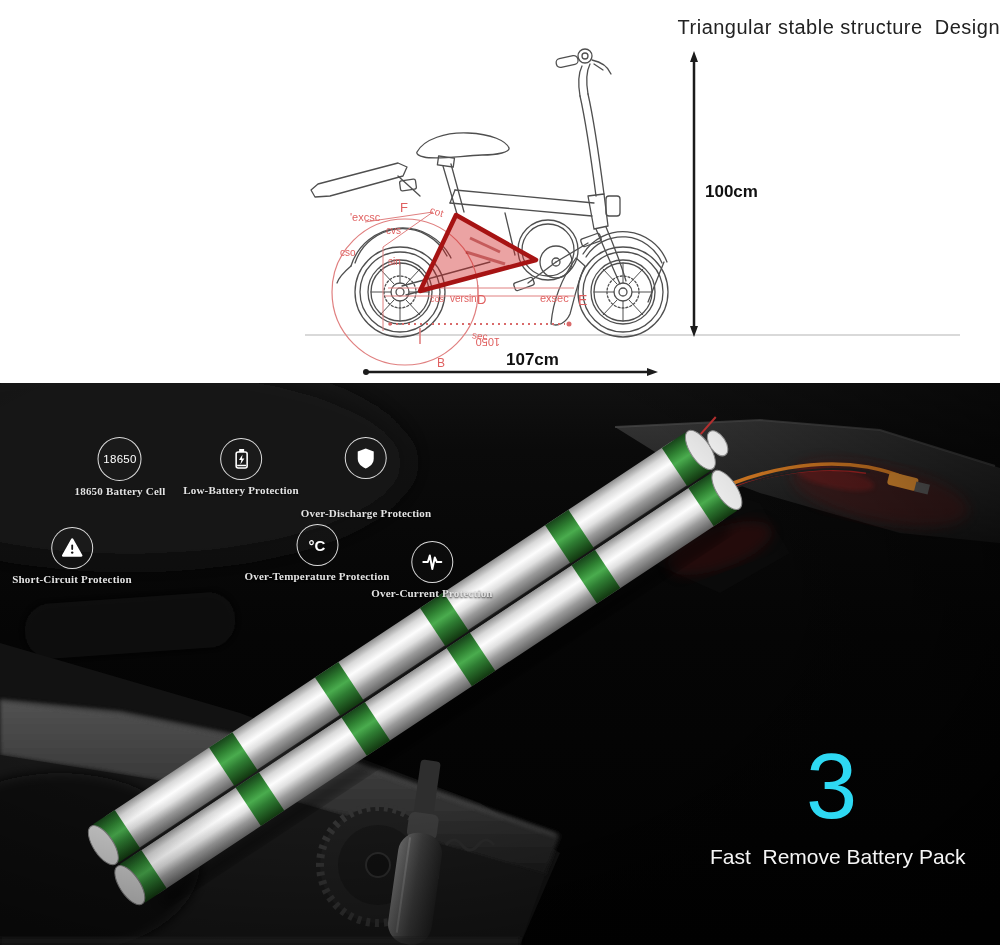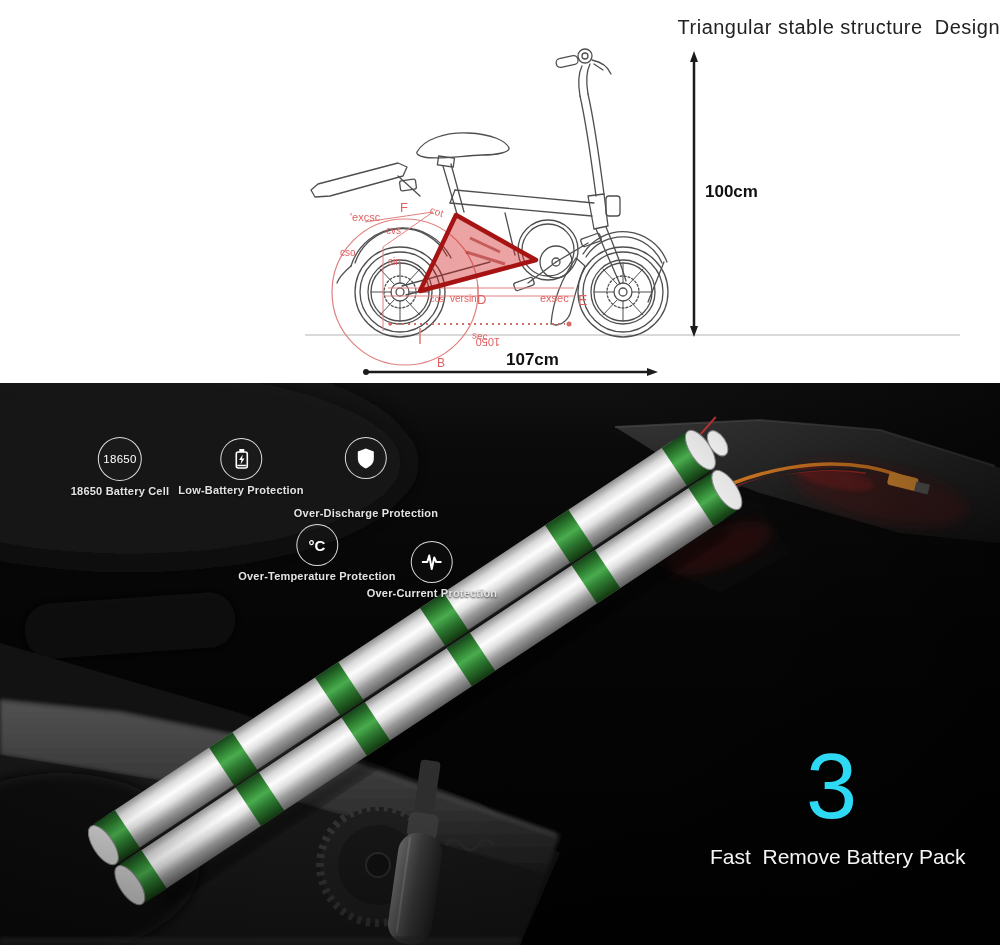--- a/index.html
+++ b/index.html
@@ -22,21 +22,21 @@
   #scene-svg{position:absolute;left:0;top:0;}
   .feature-item{position:absolute;display:flex;flex-direction:column;align-items:center;transform:translateX(-50%);}
   .feature-circle{
     border:1.5px solid rgba(255,255,255,.85);border-radius:50%;
     display:flex;align-items:center;justify-content:center;box-sizing:border-box;
     background:rgba(255,255,255,0.02);
   }
   .d44{width:44px;height:44px;} .d42{width:42px;height:42px;}
   .feature-label{
     margin-top:4px;font-size:11px;font-weight:bold;color:#e3e3e3;
-    white-space:nowrap;letter-spacing:.2px;text-shadow:0 1px 2px rgba(0,0,0,.8);
+    white-space:nowrap;letter-spacing:.2px;text-shadow:0 1px 2px rgba(0,0,0,.8);font-family:Liberation Serif, serif;
   }
   .cell-text{font-size:11.5px;color:#fff;letter-spacing:.3px;}
   .temp-text{font-size:15px;color:#fff;font-weight:bold;}
   .callout{position:absolute;left:806px;top:364px;display:flex;align-items:baseline;}
   .callout-number{font-size:92px;line-height:.85;color:#2ed9f3;}
   .callout-unit{font-size:54px;color:#ffffff;margin-left:2px;}
   .callout-caption{
     position:absolute;left:710px;top:462px;font-size:21px;color:#f5f5f5;white-space:pre;
   }
 </style>
@@ -339,20 +339,30 @@
 
   <div class="feature-item" style="left:366px;top:54px;gap:24px;">
     <div class="feature-circle d42">
       <svg width="24" height="25" viewBox="0 0 24 25">
         <path d="M12,2.5 L20,5.5 V12.5 C20,17.5 16.5,20.5 12,22.5 C7.5,20.5 4,17.5 4,12.5 V5.5 Z" fill="#fff"></path>
       </svg>
     </div>
     <div class="feature-label">Over-Discharge Protection</div>
   </div>
 
+  <div class="feature-item" style="left:72px;top:144px;">
+    <div class="feature-circle d42">
+      <svg width="24" height="24" viewBox="0 0 24 24">
+        <path d="M12,3.5 L21,19.5 H3 Z" fill="#fff" stroke="#fff" stroke-width="2.5" stroke-linejoin="round"></path>
+        <rect x="11.1" y="8.5" width="1.8" height="5.5" rx=".9" fill="#151515"></rect>
+        <circle cx="12" cy="16.6" r="1.2" fill="#151515"></circle>
+      </svg>
+    </div>
+    <div class="feature-label">Short-Circuit Protection</div>
+  </div>
 
 
   <div class="feature-item" style="left:317px;top:141px;">
     <div class="feature-circle d42">
       <span class="temp-text">°C</span>
     </div>
     <div class="feature-label">Over-Temperature Protection</div>
   </div>
 
   <div class="feature-item" style="left:432px;top:158px;">

